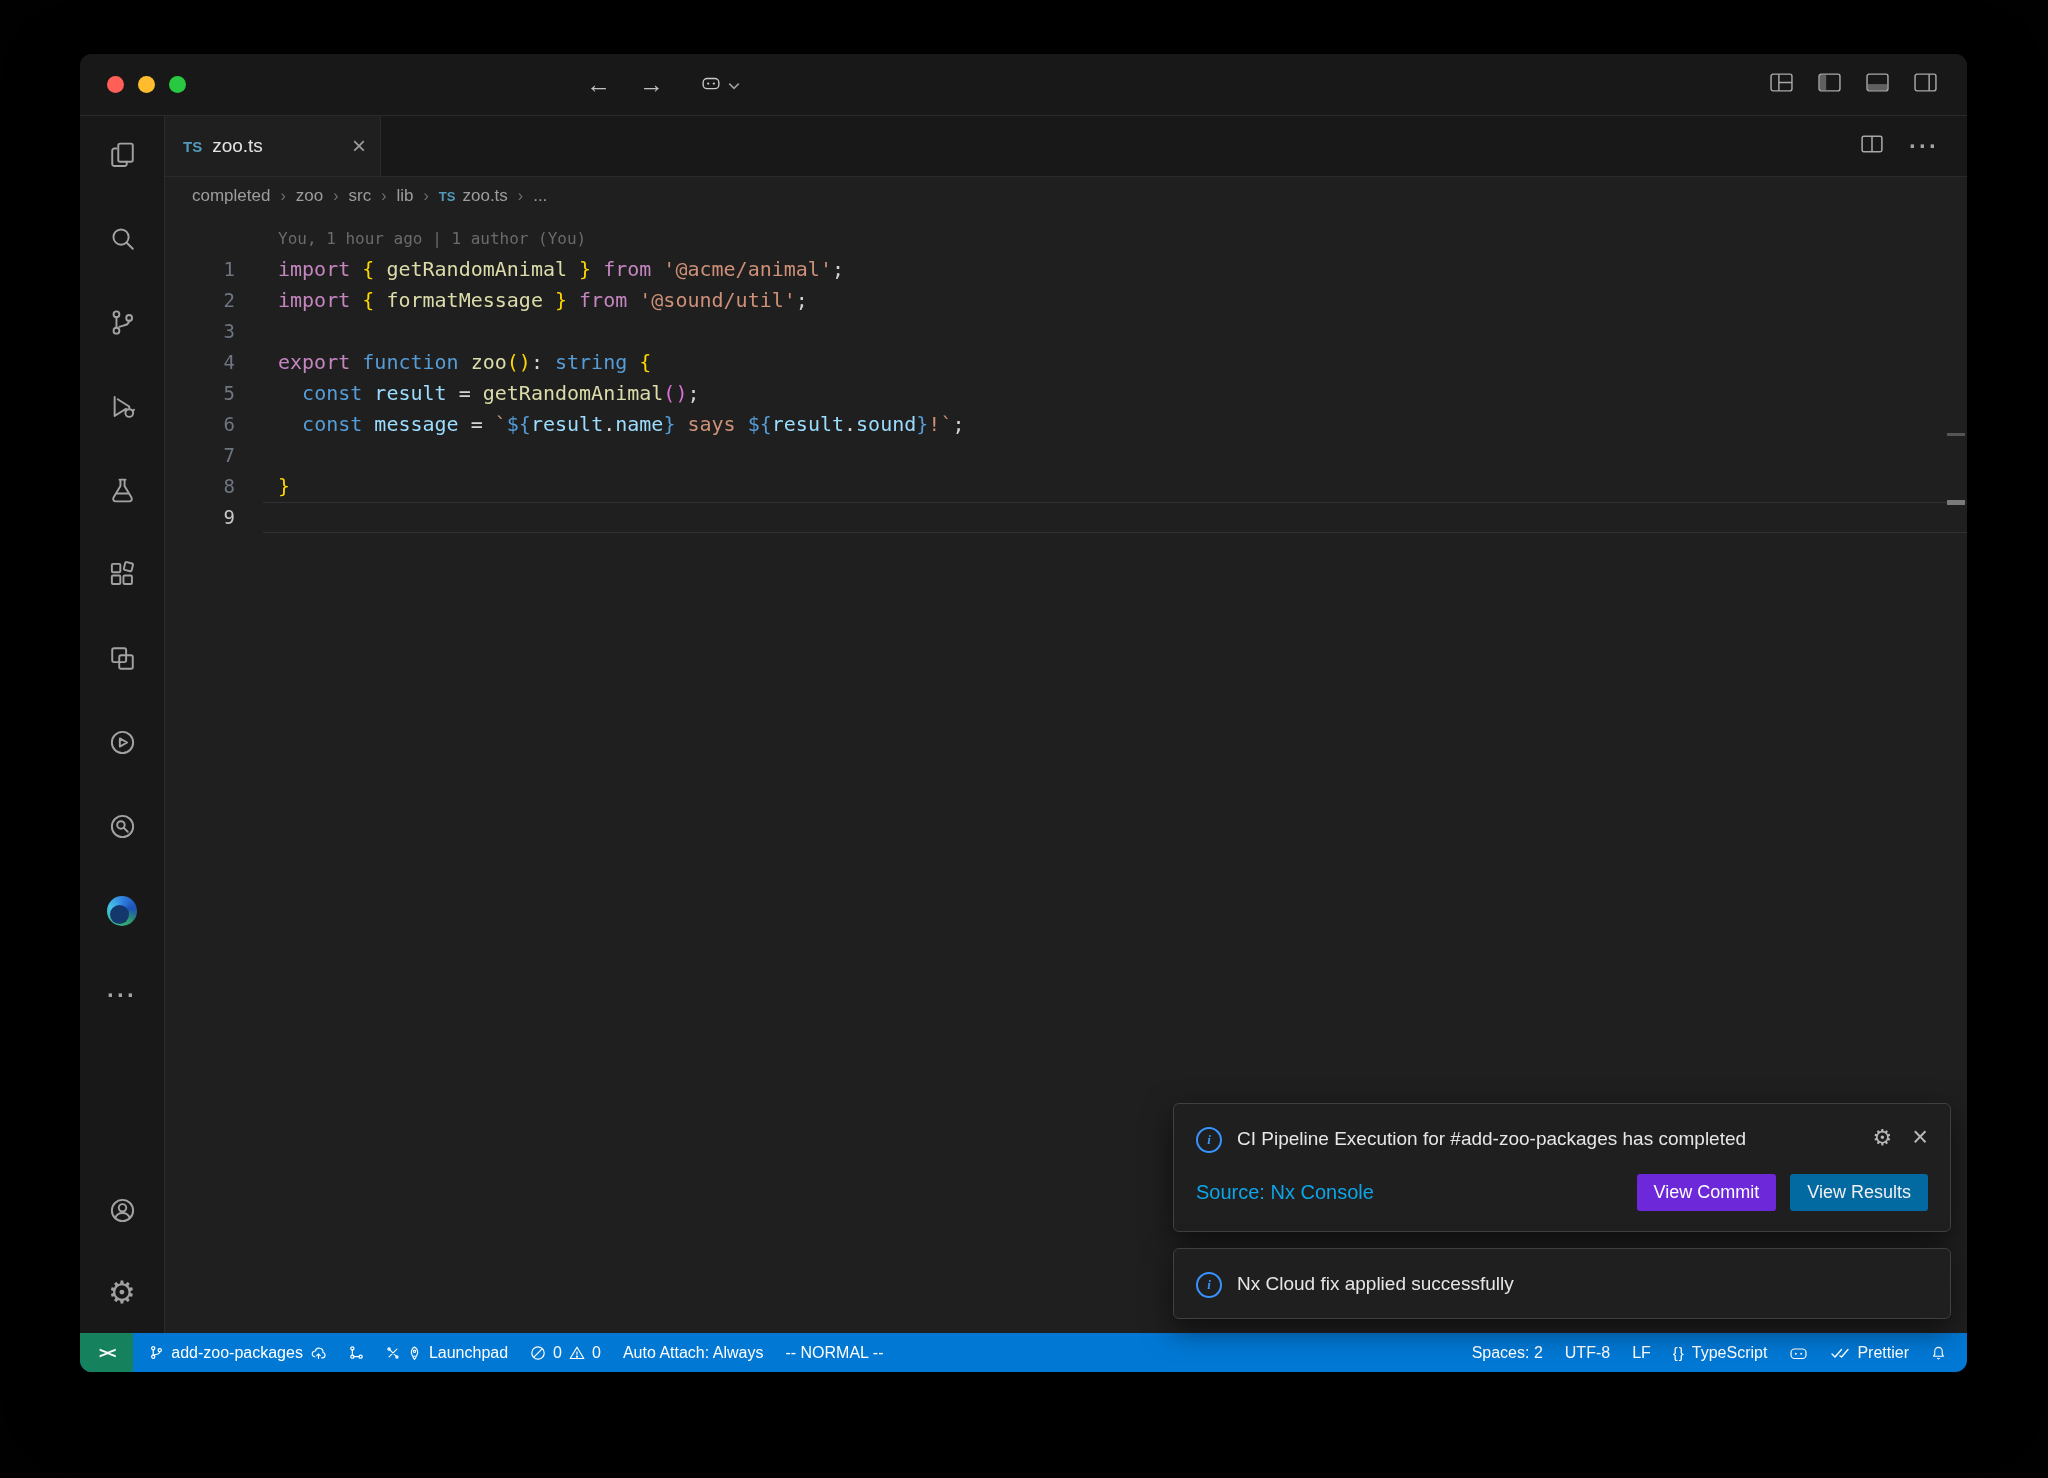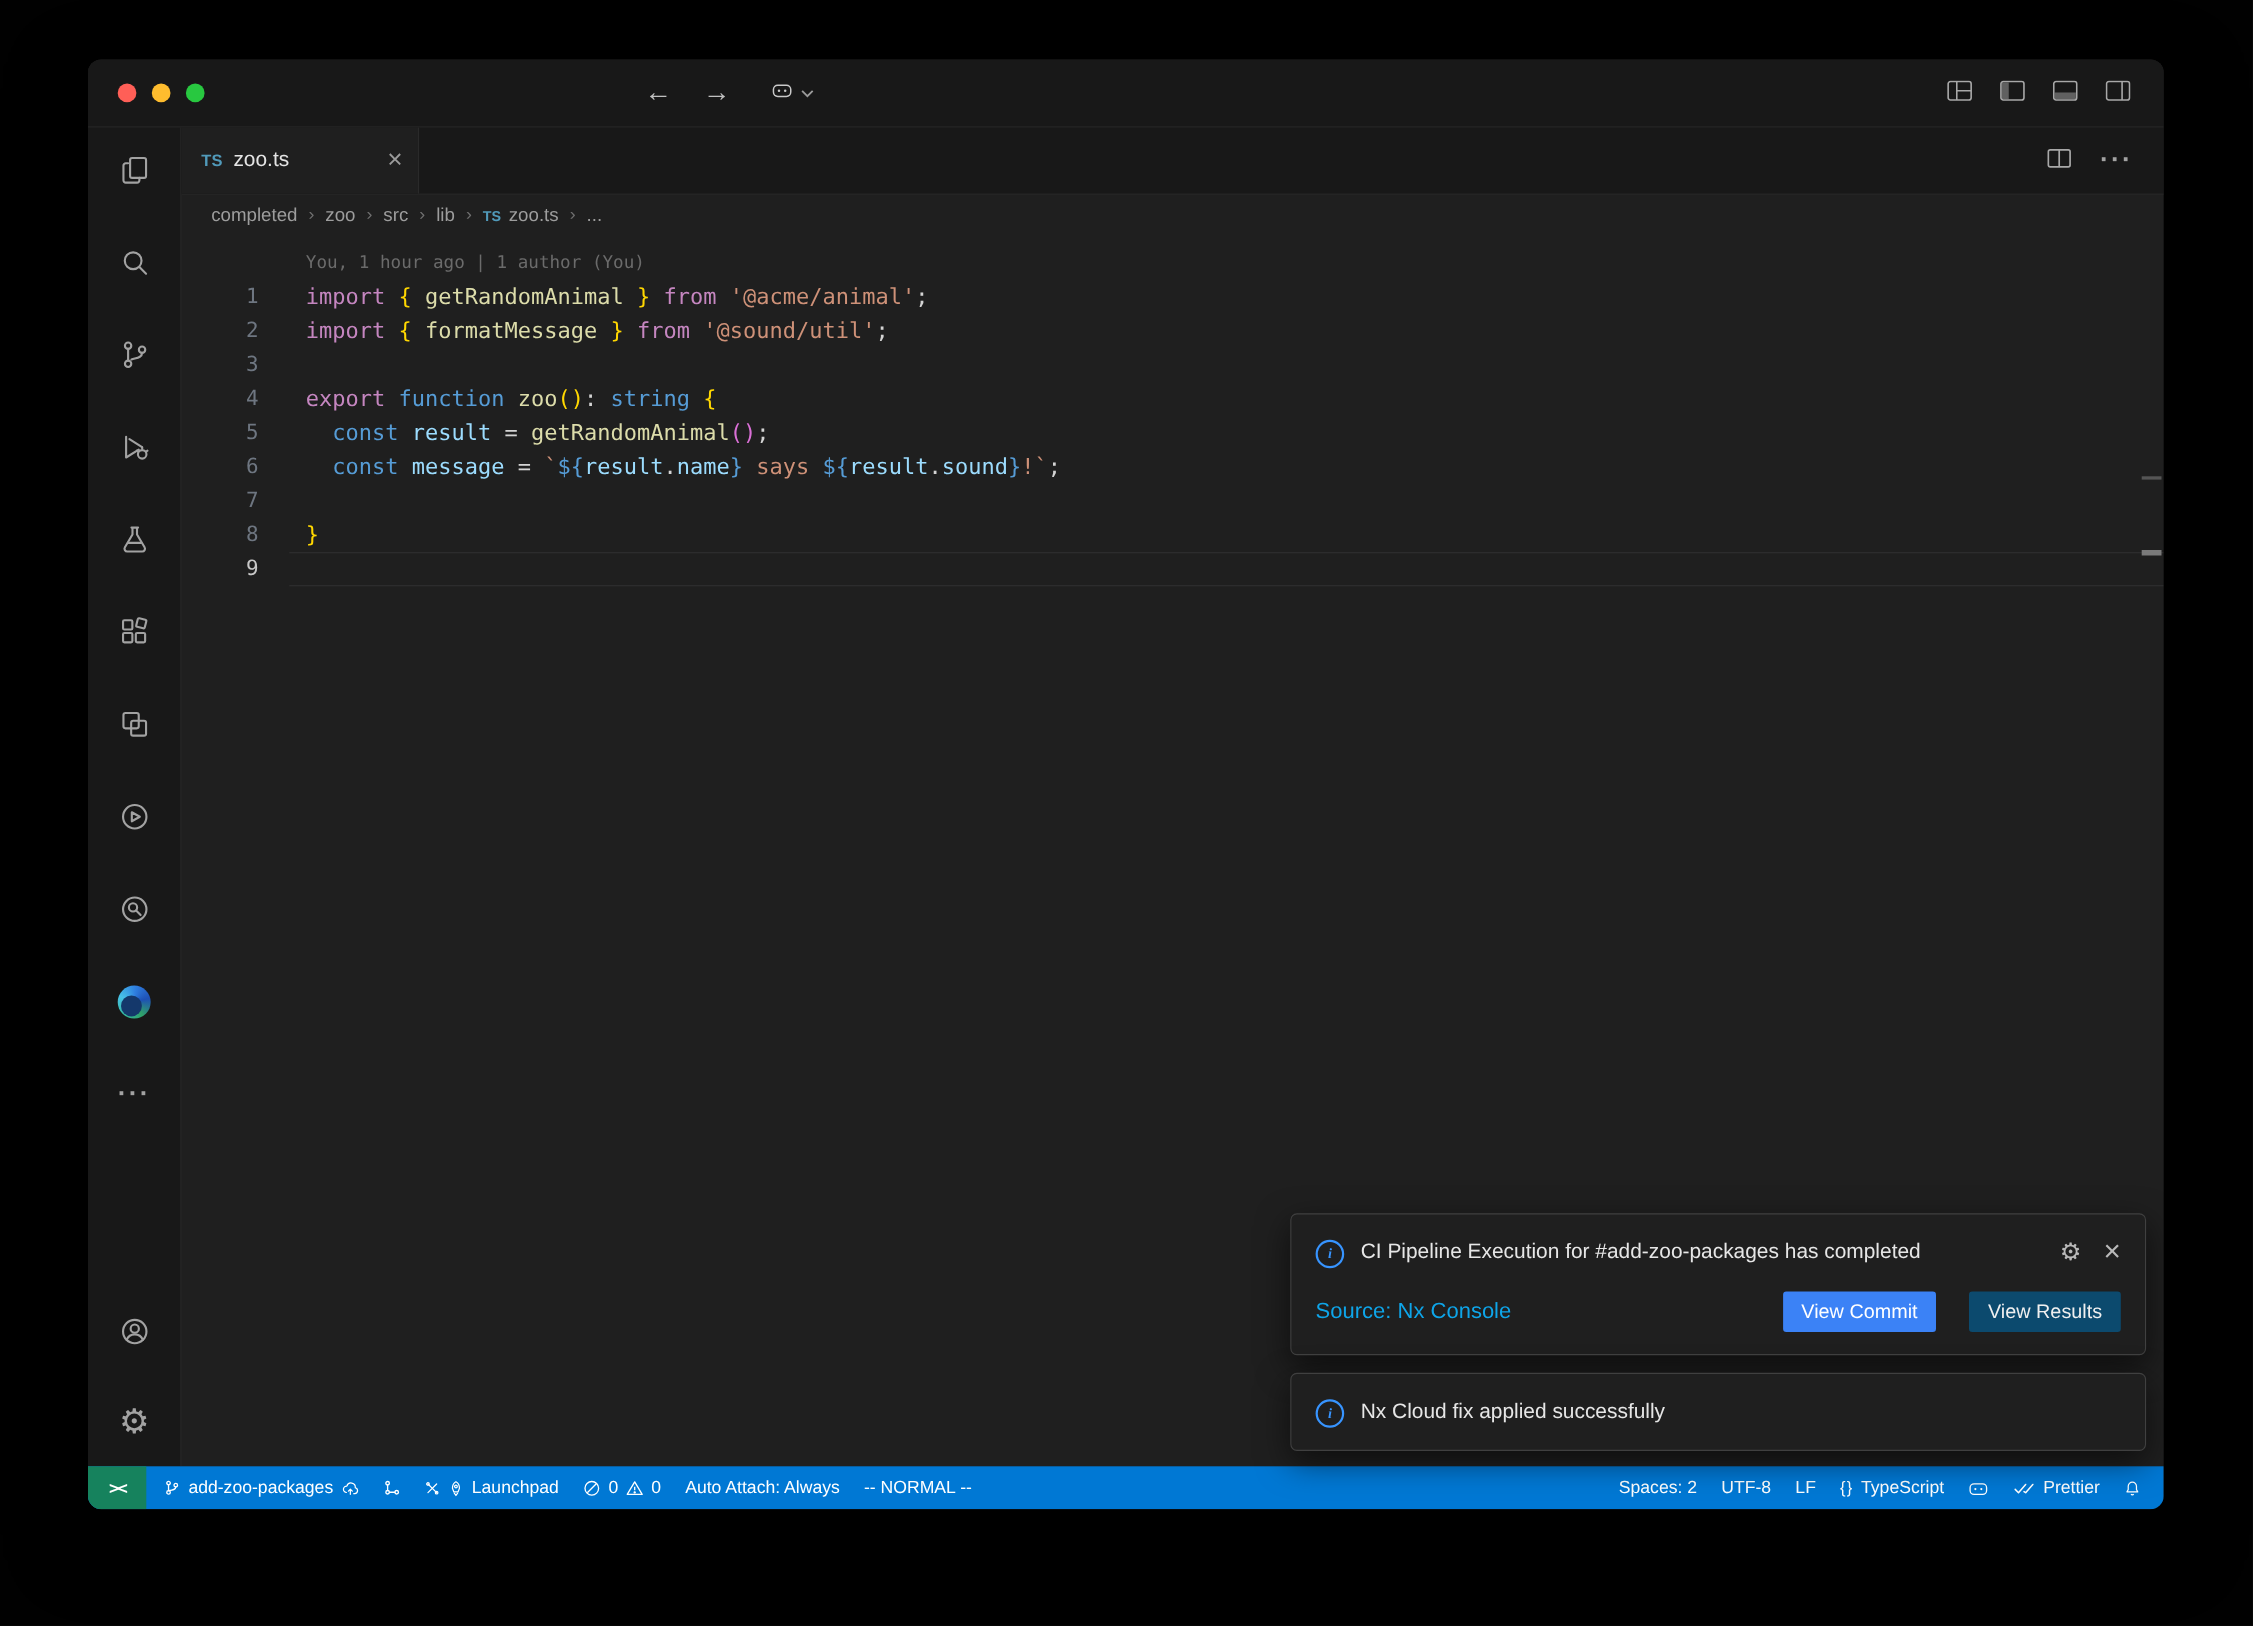--- a/index.html
+++ b/index.html
@@ -69,22 +69,22 @@
   .toast{background:#1f1f1f;border:1px solid #404040;border-radius:6px;box-shadow:0 10px 30px rgba(0,0,0,.55);padding:20px 22px;color:#e6e6e6;font-size:19px;}
   .toast-head{display:flex;gap:15px;align-items:flex-start;}
   .toast-msg{line-height:1.55;max-width:540px;}
   .toast-tools{margin-left:auto;display:flex;gap:20px;color:#b9b9b9;align-items:center;}
   .toast-gear{font-size:22px;line-height:1;}
   .toast-close{font-size:27px;line-height:1;}
   .toast-foot{display:flex;align-items:center;margin-top:20px;}
   .toast-source{color:#0ea5e9;font-size:20px;}
   .toast-actions{margin-left:auto;display:flex;gap:14px;}
   .btn{font-size:18px;padding:8px 17px;border-radius:3px;border:none;font-family:"Liberation Sans",sans-serif;}
-  .btn.primary{background:#3b82f6;color:#fff;}
-  .btn.secondary{background:#0c4a6e;color:#f0f0f0;margin-left:16px;}
+  .btn.primary{background:#6d28d9;color:#fff;}
+  .btn.secondary{background:#0369a1;color:#f0f0f0;}
   .info-circle{width:22px;height:22px;border:2px solid #3794ff;border-radius:50%;color:#3794ff;display:flex;align-items:center;justify-content:center;font-size:13px;font-weight:700;flex:0 0 auto;margin-top:3px;font-family:"Liberation Serif",serif;font-style:italic;}
 </style>
 </head>
 <body>
 
 <div class="window">
 
   <div class="titlebar">
     <div class="traffic">
       <span class="tl red"></span>

